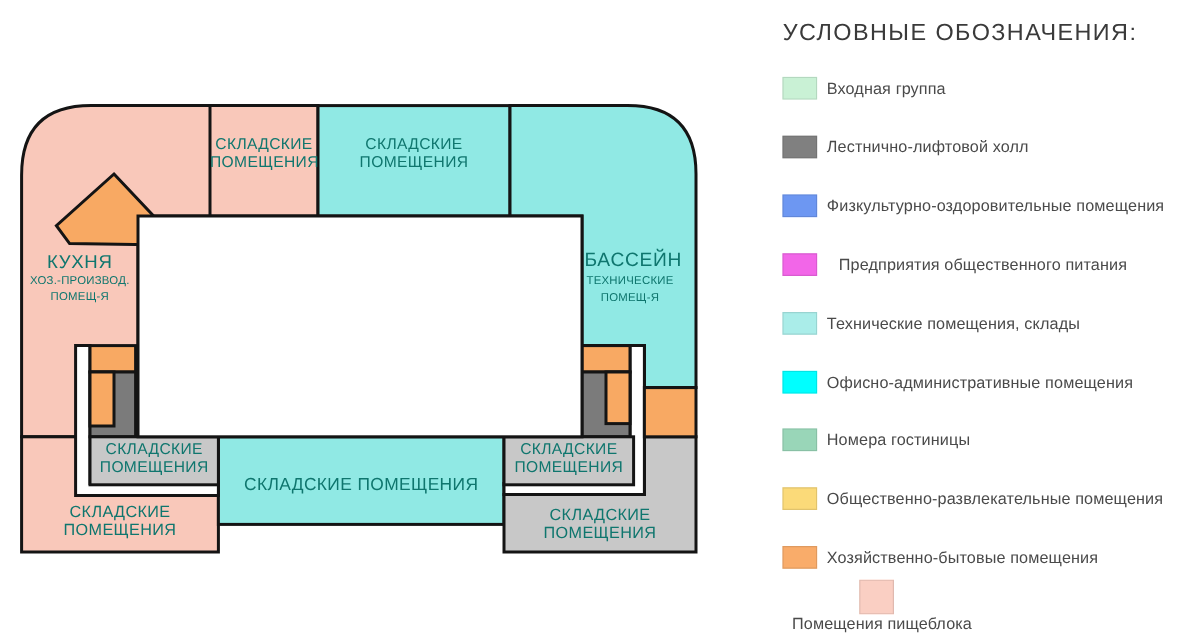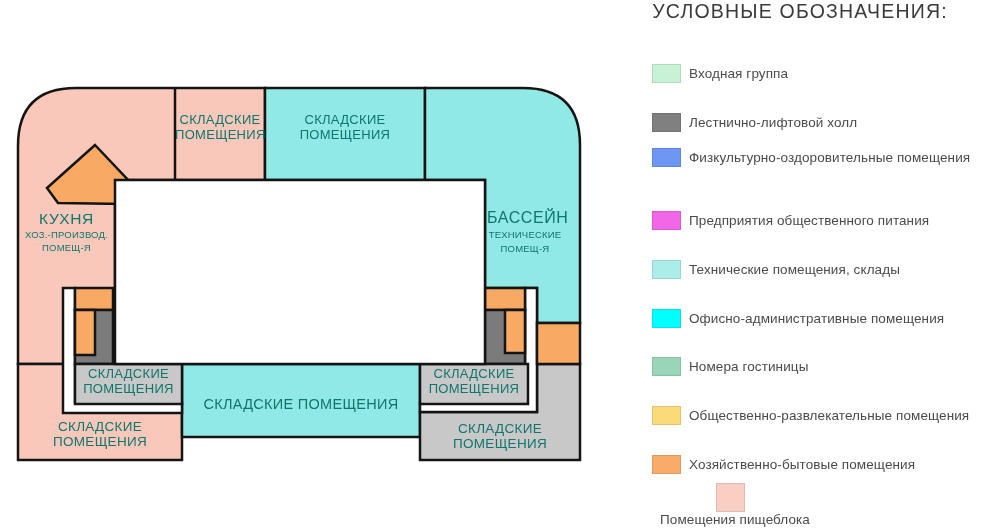--- a/index.html
+++ b/index.html
@@ -14,21 +14,21 @@
     letter-spacing:0.3px;pointer-events:none;white-space:nowrap;
   }
   .plan-label .l-sm{font-size:9.5px;letter-spacing:0.2px;}
   .cell-13{font-size:13px;}
   .cell-14{font-size:13.5px;}
   .cell-15{font-size:14.5px;}
   .kitchen-big{font-size:15.5px;letter-spacing:0.6px;margin-bottom:2px;}
   .pool-big{font-size:16px;letter-spacing:0.6px;margin-bottom:3px;}
   .legend{position:absolute;left:630px;top:0;width:360px;height:532px;}
   .legend-title{
-    position:absolute;left:0px;top:0;width:340px;text-align:center;
+    position:absolute;left:0px;top:16px;width:340px;text-align:center;
     font-size:19.5px;color:#3a3a3a;letter-spacing:1.2px;
   }
   .legend-row{position:absolute;left:22px;display:flex;align-items:center;height:20px;}
   .legend-swatch{
     width:29px;height:19px;flex:0 0 29px;
     box-shadow:inset 0 0 0 1px rgba(0,0,0,0.10);
   }
   .legend-label{margin-left:8px;font-size:13.5px;color:#4a4a4a;letter-spacing:0.1px;white-space:nowrap;}
 </style>
 </head>
@@ -118,25 +118,25 @@
     <div class="legend-title">УСЛОВНЫЕ ОБОЗНАЧЕНИЯ:</div>
 
     <div class="legend-row" style="top:63px;">
       <div class="legend-swatch" style="background-color: rgb(201, 241, 213);"></div>
       <span class="legend-label">Входная группа</span>
     </div>
     <div class="legend-row" style="top:112px;">
       <div class="legend-swatch" style="background-color: rgb(128, 128, 128);"></div>
       <span class="legend-label">Лестнично-лифтовой холл</span>
     </div>
-    <div class="legend-row" style="top:147px;text-align:right;">
+    <div class="legend-row" style="top:161px;text-align:right;">
       <div class="legend-swatch" style="background-color: rgb(109, 151, 242);"></div>
       <span class="legend-label">Физкультурно-оздоровительные помещения</span>
     </div>
-    <div class="legend-row" style="top:210px;">
+    <div class="legend-row" style="top:210px;gap:10px;">
       <div class="legend-swatch" style="background-color: rgb(242, 102, 232);"></div>
       <span class="legend-label">Предприятия общественного питания</span>
     </div>
     <div class="legend-row" style="top:259px;">
       <div class="legend-swatch" style="background-color: rgb(170, 237, 233);"></div>
       <span class="legend-label">Технические помещения, склады</span>
     </div>
     <div class="legend-row" style="top:308px;">
       <div class="legend-swatch" style="background-color: rgb(0, 255, 255);"></div>
       <span class="legend-label">Офисно-административные помещения</span>

